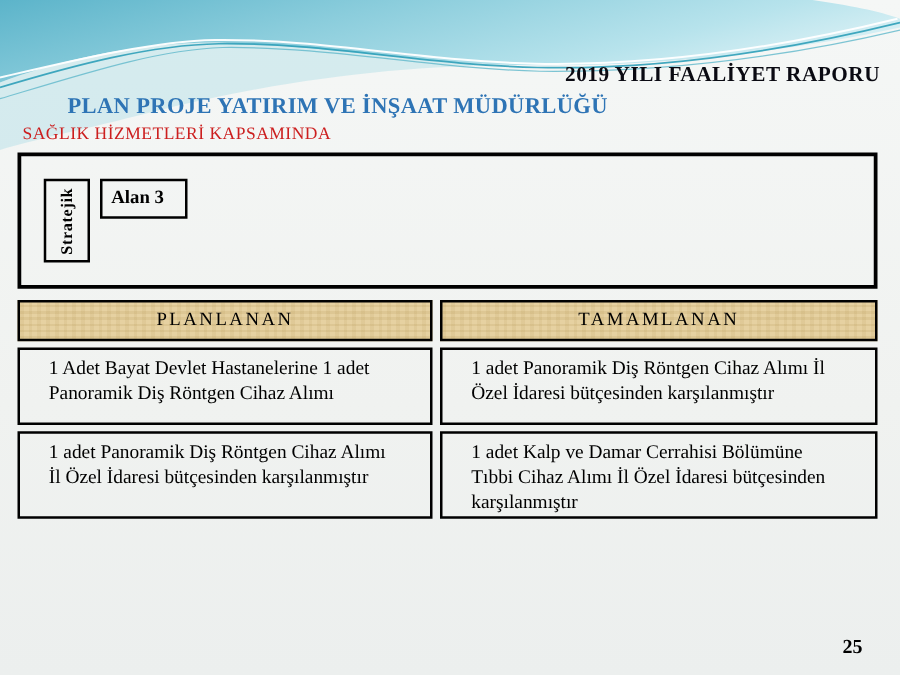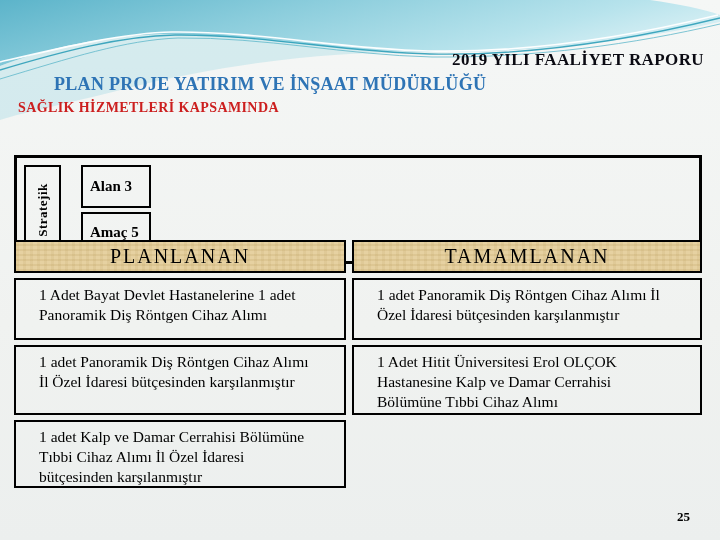--- a/index.html
+++ b/index.html
@@ -18,28 +18,28 @@
     position:absolute;top:50px;left:0;width:704px;
     text-align:right;font-size:17px;font-weight:bold;color:#0a0a12;
     letter-spacing:.4px;
   }
   .dept-heading{
     position:absolute;top:74px;left:18px;
     font-size:18px;font-weight:bold;color:#2e74b5;letter-spacing:.3px;margin-left:36px;
   }
   .section-heading{
     position:absolute;top:100px;left:18px;
-    font-size:14px;font-weight:bold;color:#cc1f1f;letter-spacing:.4px;
+    font-size:14px;font-weight:normal;color:#cc1f1f;letter-spacing:.4px;
   }
 
   
   .stable{
     position:absolute;left:14px;top:122px;width:688px;height:109px;
     border:3px solid #000;box-sizing:border-box;
-    padding:7px;display:flex;gap:20px;margin-top:33px;
+    padding:18px;display:flex;gap:8px;
   }
   .side-cell{
     border:2px solid #000;width:37px;box-sizing:border-box;
     display:flex;align-items:center;justify-content:center;
   }
   .side-cell span{
     transform:rotate(-90deg);white-space:nowrap;
     font-weight:bold;font-size:13px;letter-spacing:.5px;
   }
   .srows{flex:1;display:flex;flex-direction:column;gap:4px;}
@@ -63,29 +63,29 @@
     grid-template-rows:33px 62px 70px 68px;
     column-gap:6px;row-gap:5px;box-sizing:border-box;
   }
   .chead{
     border:2px solid #000;box-sizing:border-box;
     background-color:#e6d1a1;
     background-image:
       repeating-linear-gradient(0deg, rgba(166,134,63,.14) 0 2px, rgba(255,255,255,0) 2px 5px),
       repeating-linear-gradient(90deg, rgba(166,134,63,.10) 0 3px, rgba(255,255,255,0) 3px 7px);
     display:flex;align-items:center;justify-content:center;
-    font-size:20px;letter-spacing:2px;
+    font-size:15px;letter-spacing:2px;
   }
   .ccell{
     border:2px solid #000;box-sizing:border-box;
     padding:5px 23px;font-size:15.5px;line-height:20px;
   }
   .page-num{
     position:absolute;top:509px;right:30px;
-    font-size:13px;font-weight:bold;
+    font-size:16px;font-weight:bold;
   }
 </style>
 </head>
 <body>
 
 <div class="slide">
 
   <svg class="waves" width="720" height="240" viewBox="0 0 720 240" aria-hidden="true">
     <defs>
       <linearGradient id="g1" x1="0" y1="0" x2="1" y2="0.35">
@@ -112,33 +112,31 @@
 
   <div class="stable">
     <div class="side-cell">
       <span>Stratejik</span>
     </div>
     <div class="srows">
       <div class="srow">
         <div class="slabel">Alan 3</div>
       </div>
       <div class="srow">
-        <div class="slabel">Amaç 5</div>
       </div>
     </div>
   </div>
 
   <div class="ctable">
     <div class="chead">PLANLANAN</div>
     <div class="chead">TAMAMLANAN</div>
 
     <div class="ccell">1 Adet Bayat Devlet Hastanelerine 1 adet Panoramik Diş Röntgen Cihaz Alımı</div>
     <div class="ccell">1 adet Panoramik Diş Röntgen Cihaz Alımı İl Özel İdaresi bütçesinden karşılanmıştır</div>
 
     <div class="ccell">1 adet Panoramik Diş Röntgen Cihaz Alımı İl Özel İdaresi bütçesinden karşılanmıştır</div>
 
-    <div class="ccell">1 Adet Hitit Üniversitesi Erol OLÇOK Hastanesine Kalp ve Damar Cerrahisi Bölümüne Tıbbi Cihaz Alımı</div>
     <div class="ccell">1 adet Kalp ve Damar Cerrahisi Bölümüne Tıbbi Cihaz Alımı İl Özel İdaresi bütçesinden karşılanmıştır</div>
   </div>
 
   <div class="page-num">25</div>
 
 </div>
 
 </body></html>

